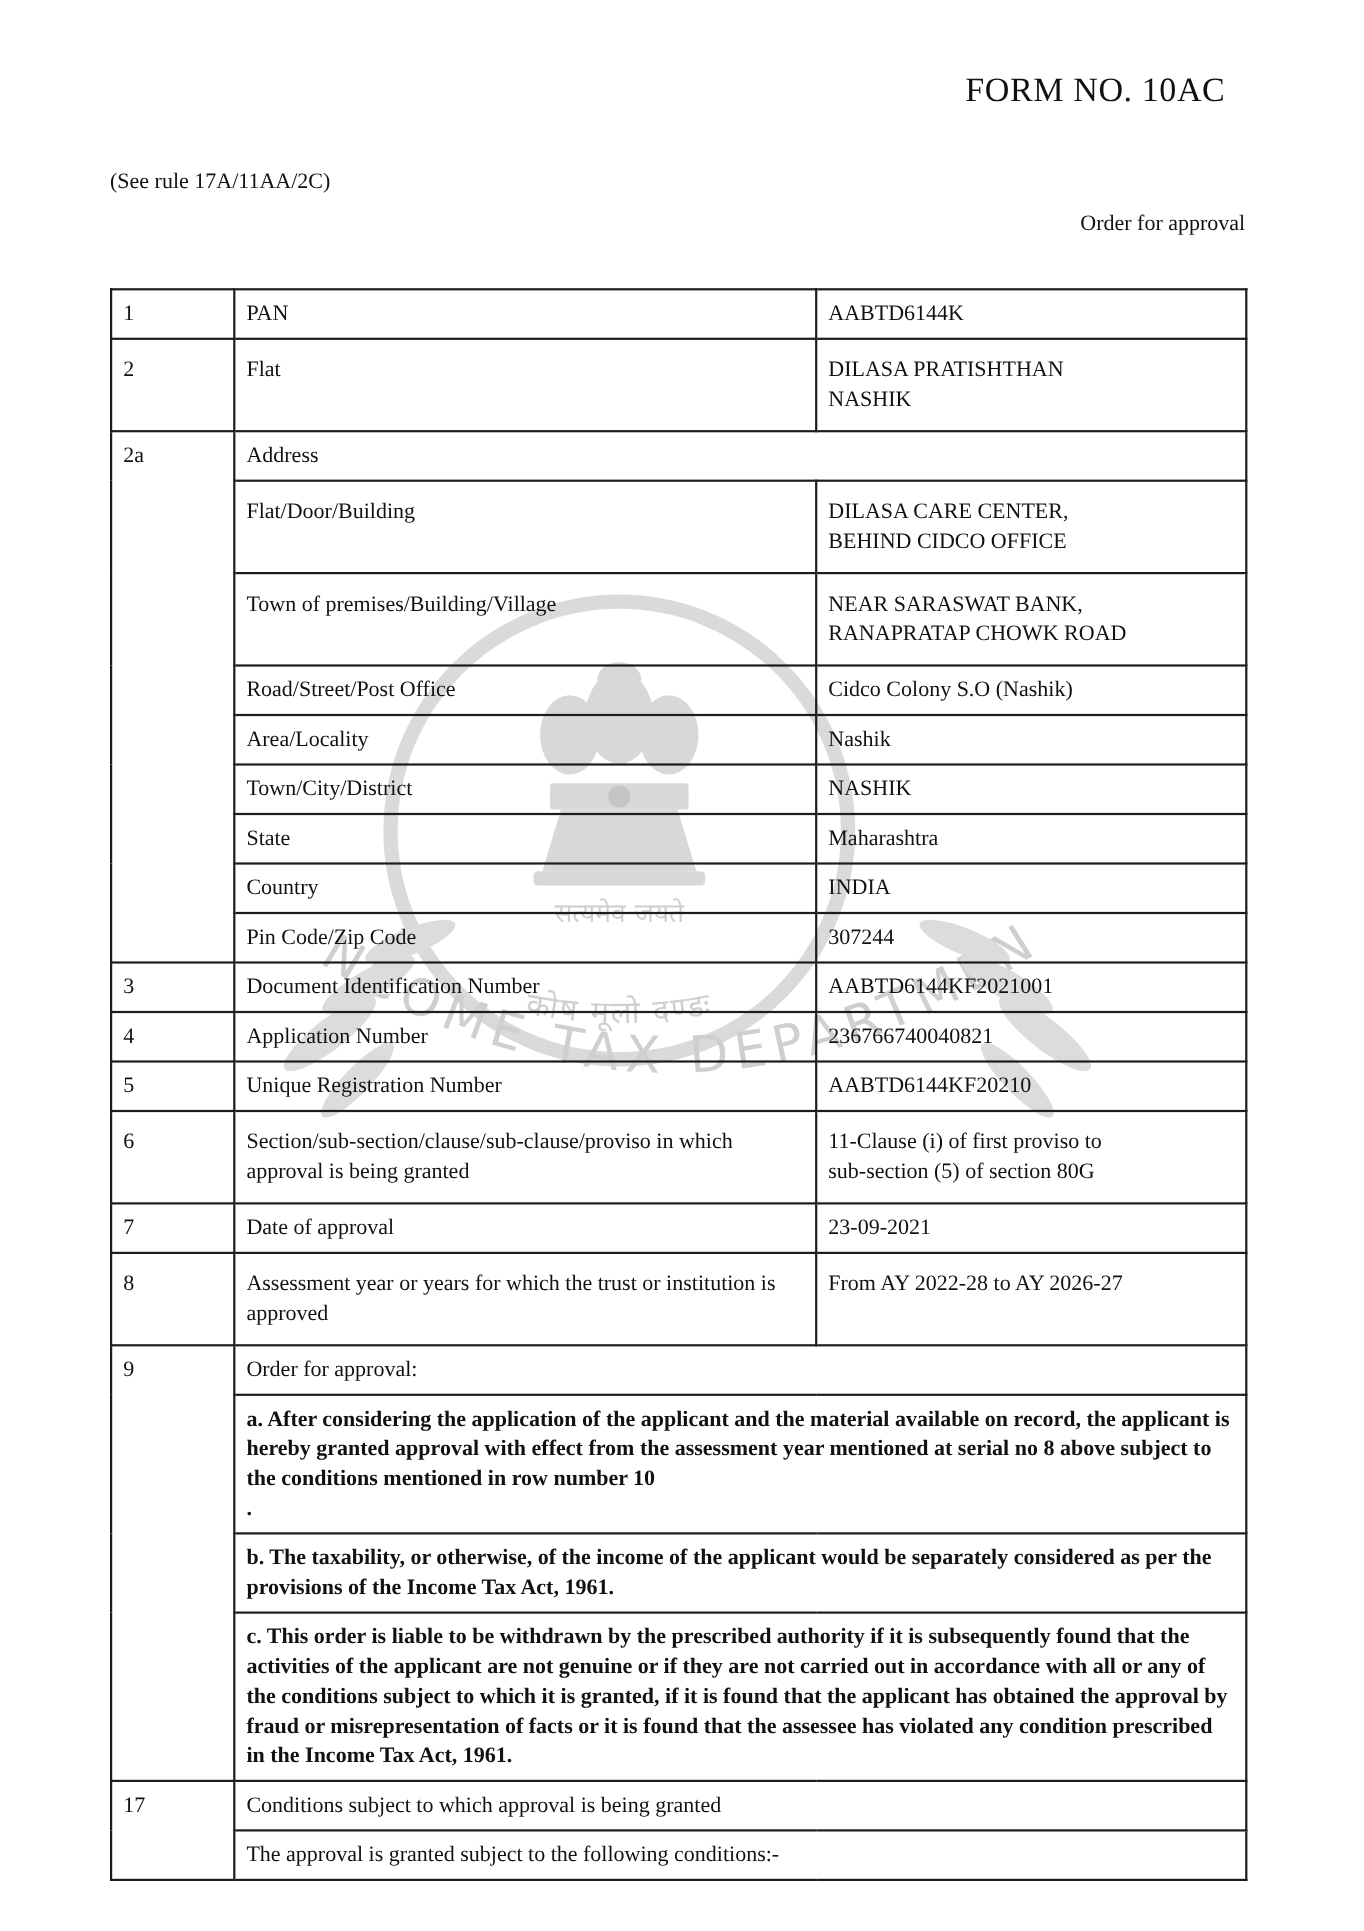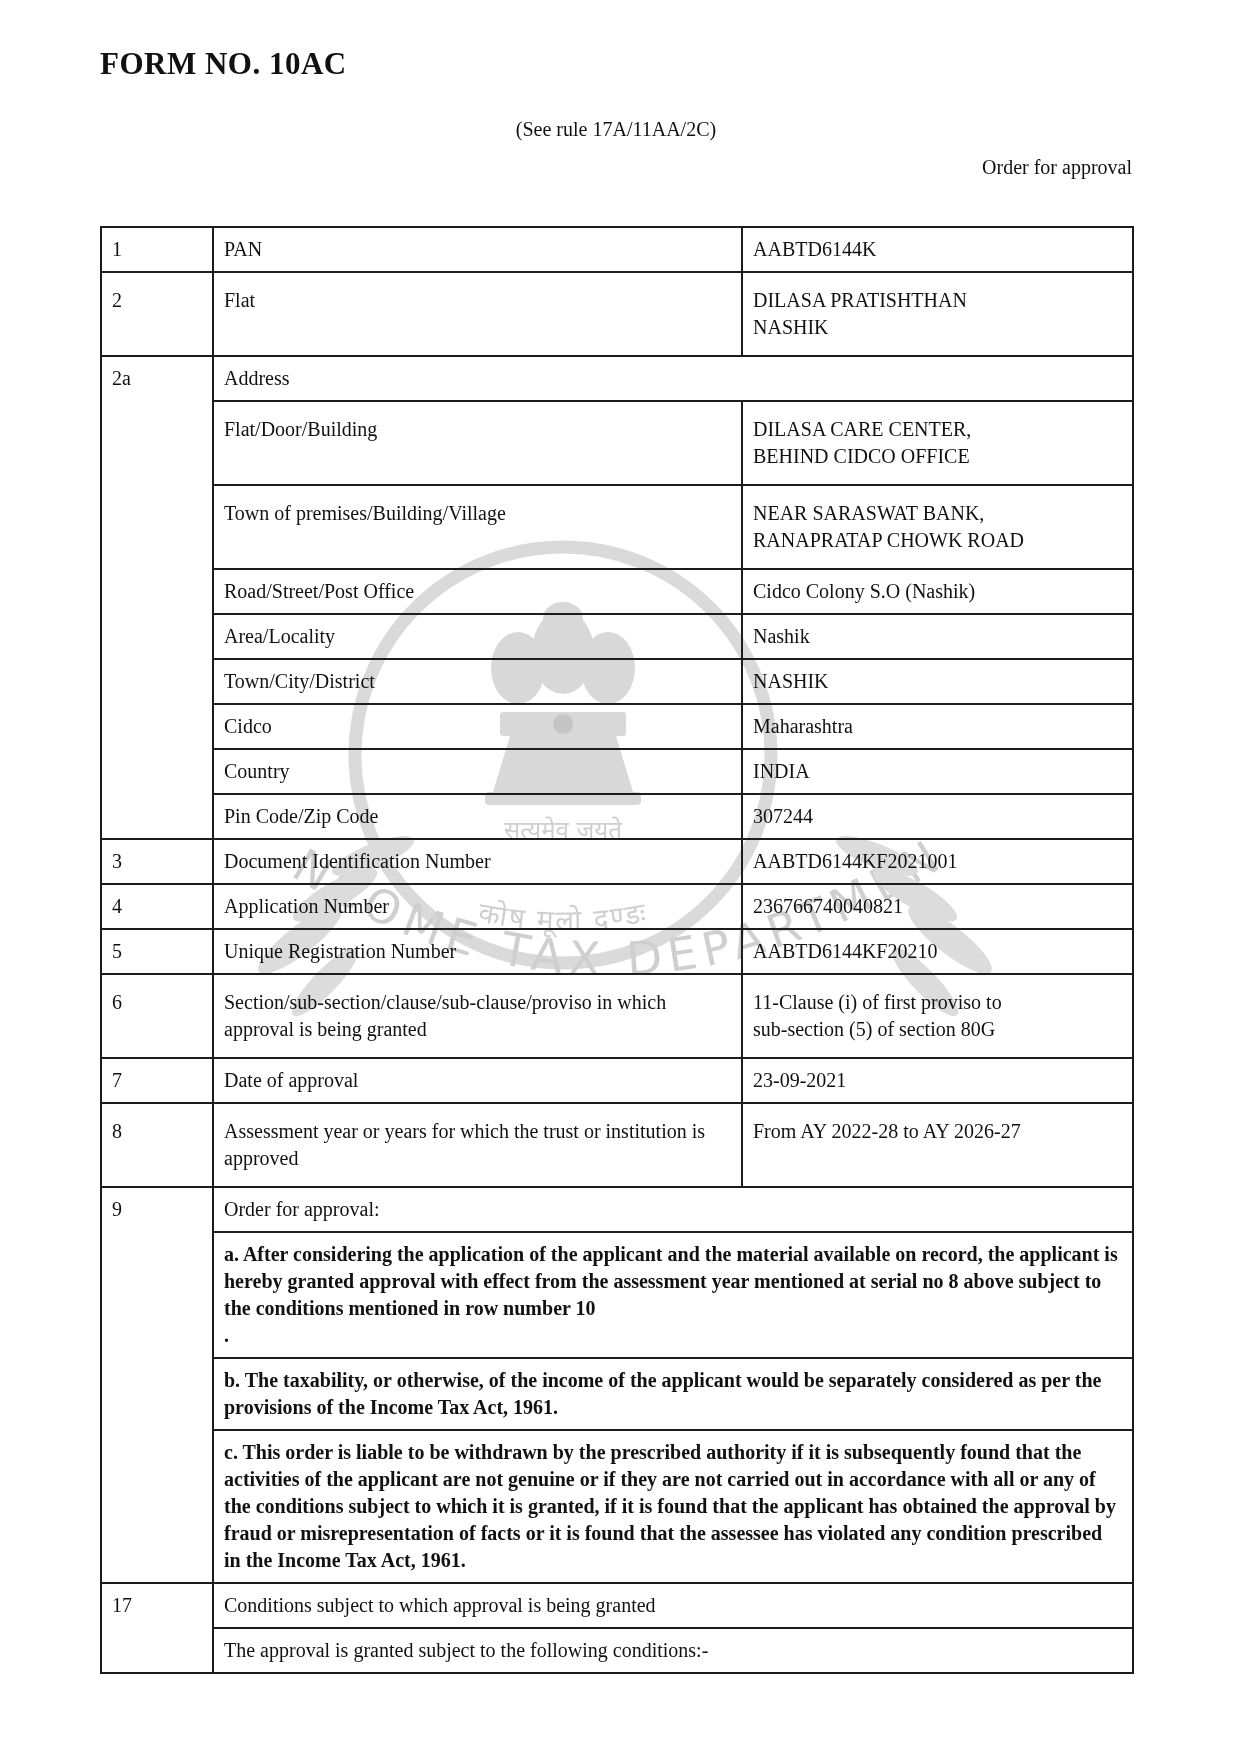--- a/index.html
+++ b/index.html
@@ -6,24 +6,24 @@
   body{
     width:1240px;height:1755px;position:relative;overflow:hidden;
     font-family:"Liberation Serif","DejaVu Serif",serif;color:#111;
   }
   .watermark{
     position:absolute;left:205px;top:520px;width:840px;height:640px;
     z-index:0;pointer-events:none;
   }
   .page{position:relative;z-index:1;width:1032px;margin-left:100px;}
   .title{
-    text-align:left;font-weight:bold;font-size:31px;letter-spacing:0.5px;
-    margin:0;padding-top:46px;
-  }
-  .rule-line{text-align:center;font-size:20px;margin:0;padding-top:36px;}
+    text-align:right;font-weight:normal;font-size:31px;letter-spacing:0.5px;
+    margin:18px;padding-top:46px;
+  }
+  .rule-line{text-align:left;font-size:20px;margin:0;padding-top:36px;}
   .order-line{text-align:right;font-size:20px;margin:0;padding-top:15px;}
   table.form{
     border-collapse:collapse;width:1032px;margin-top:47px;
     table-layout:fixed;background:transparent;
   }
   table.form td{
     border:2px solid #1c1c1c;vertical-align:top;
     font-size:20px;line-height:27px;padding:8px 10px;
     word-wrap:break-word;
   }
@@ -123,21 +123,21 @@
       </tr>
       <tr>
         <td>Area/Locality</td>
         <td class="val">Nashik</td>
       </tr>
       <tr>
         <td>Town/City/District</td>
         <td class="val">NASHIK</td>
       </tr>
       <tr>
-        <td>Cidco</td>
+        <td>State</td>
         <td class="val">Maharashtra</td>
       </tr>
       <tr>
         <td>Country</td>
         <td class="val">INDIA</td>
       </tr>
       <tr>
         <td>Pin Code/Zip Code</td>
         <td class="val">307244</td>
       </tr>

